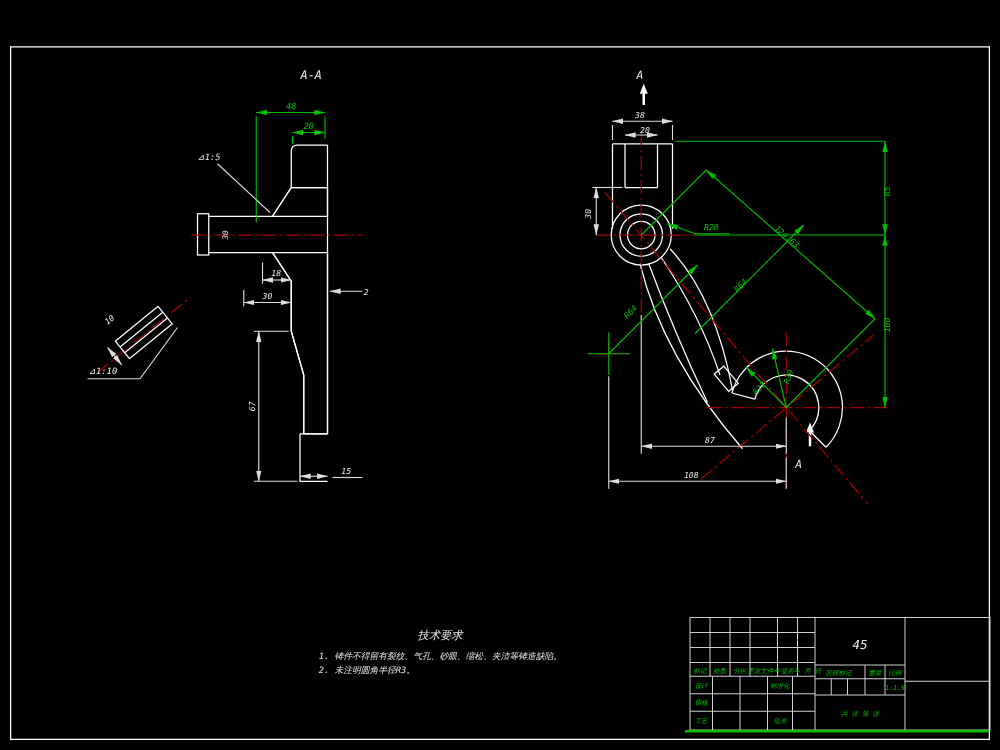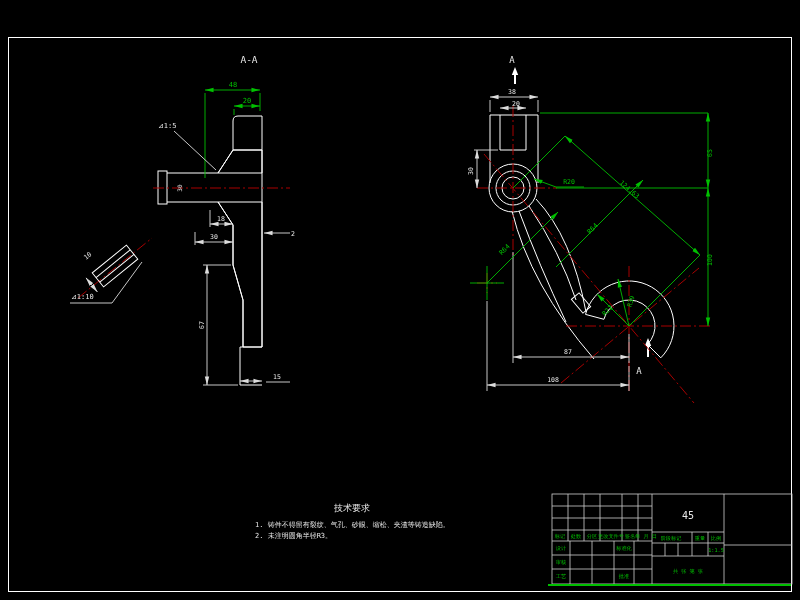--- a/index.html
+++ b/index.html
@@ -1,16 +1,16 @@
 <!DOCTYPE html>
 <html><head>
 <meta charset="utf-8">
 <style>
   html,body{margin:0;padding:0;background:#000;}
-  .stage{position:relative;width:800px;height:600px;background:#000;overflow:hidden;}
+  .stage{position:relative;width:800px;height:600px;background:#000;overflow:hidden;font-style:italic;}
   svg{display:block;}
   text{font-family:"DejaVu Sans Mono","DejaVu Sans",monospace;fill:#fff;}
   .gtxt{fill:#00c000;}
   .wtxt{fill:#e8e8e8;}
   .tb-label{fill:#00c000;font-size:5.2px;}
   .dim-w{stroke:#dcdcdc;stroke-width:0.9;fill:none;}
   .dim-g{stroke:#00c000;stroke-width:0.9;fill:none;}
   .geo{stroke:#ffffff;stroke-width:1;fill:none;}
   .geo2{stroke:#ffffff;stroke-width:2;fill:none;}
   .cl{stroke:#a80000;stroke-width:1;fill:none;stroke-dasharray:11 3 2 3;}

